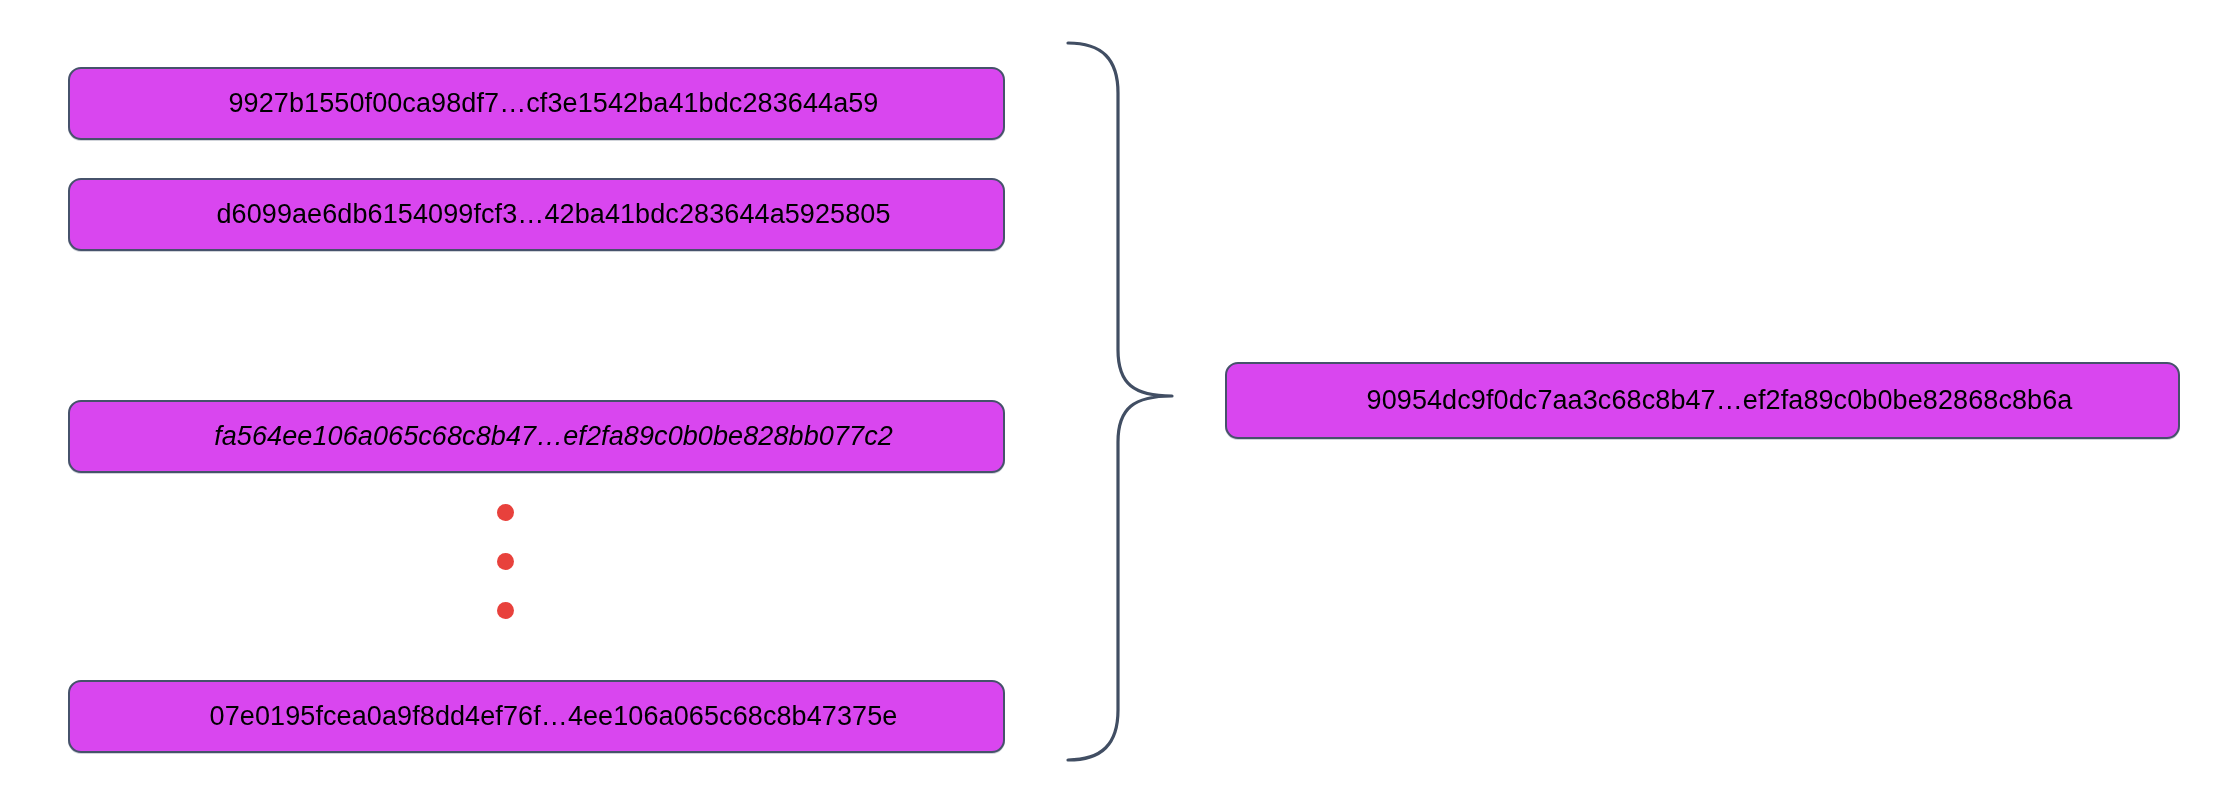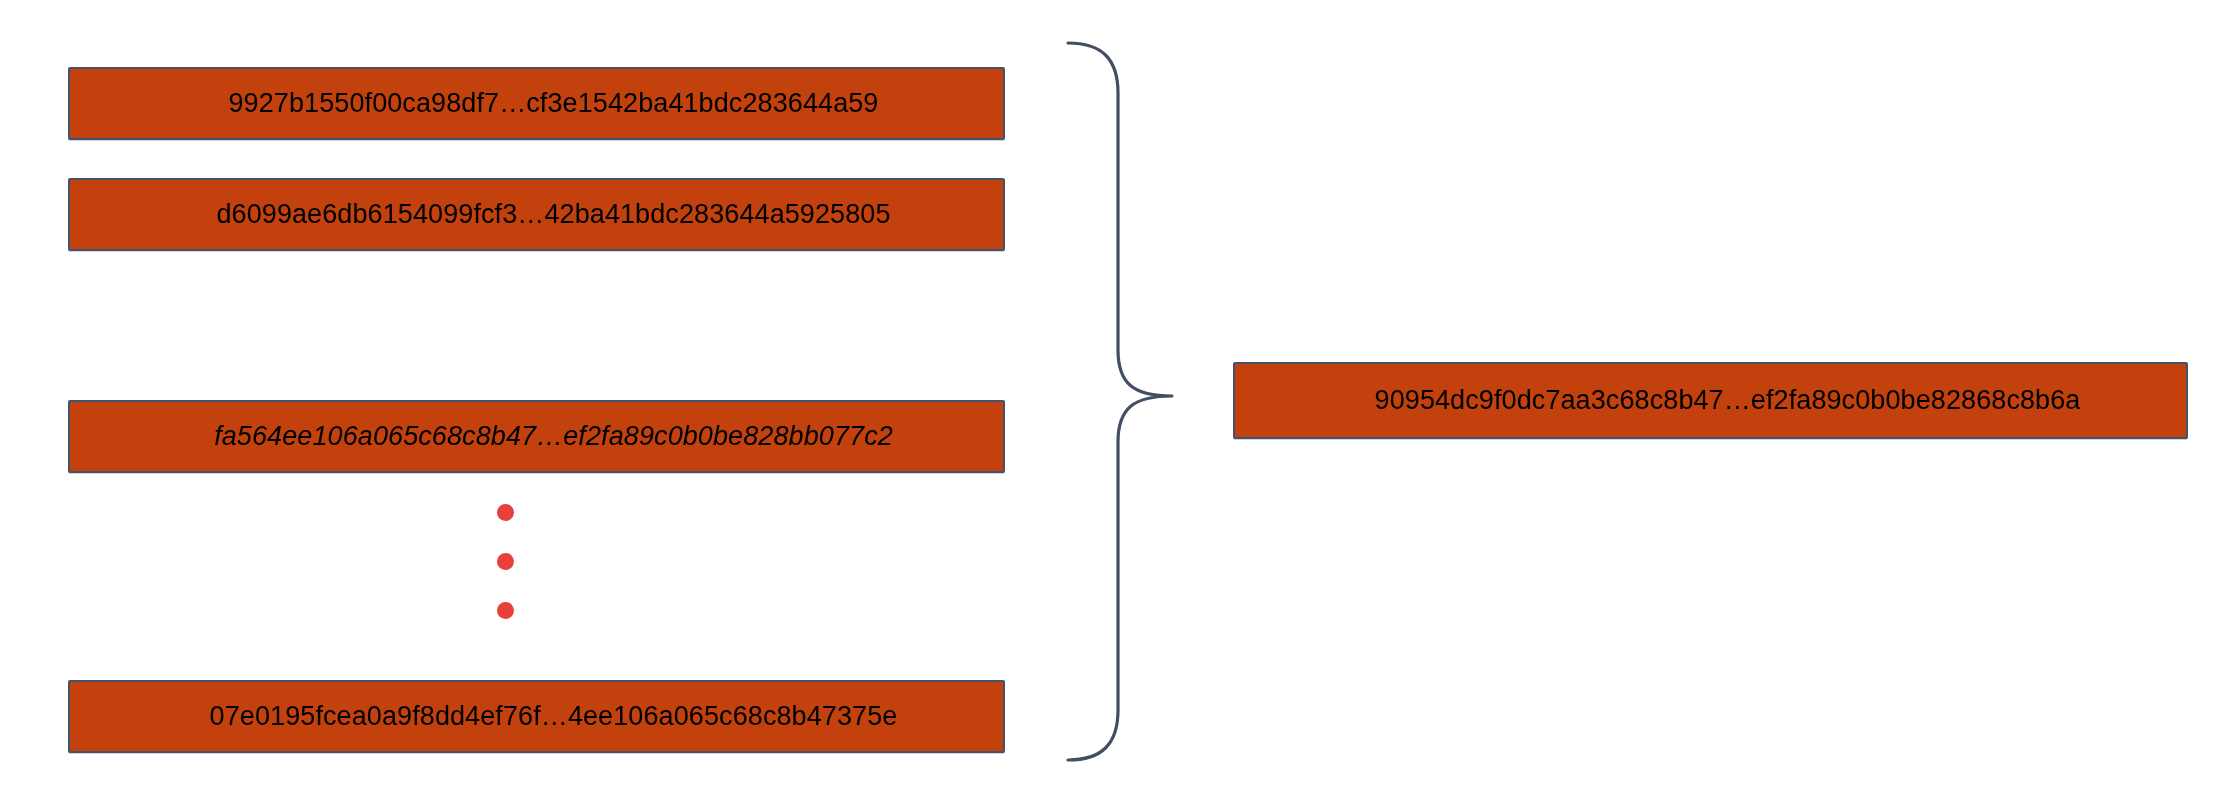--- a/index.html
+++ b/index.html
@@ -18,23 +18,23 @@
     overflow: hidden;
   }
 
   
   .hash-box {
     position: absolute;
     box-sizing: border-box;
     display: flex;
     align-items: center;
     justify-content: center;
-    background: #c2410c;
+    background: #d946ef;
     border: 2.5px solid #46526B;
-    border-radius: 2px;
+    border-radius: 13px;
     box-shadow: 0 1px 0 rgba(70,82,107,0.25);
     padding-left: 34px;
   }
   .hash-text {
     font-family: "Liberation Sans", sans-serif;
     font-size: 27px;
     line-height: 1;
     color: #000000;
     white-space: nowrap;
     letter-spacing: 0.1px;
@@ -51,21 +51,20 @@
   .ib2 { top: 289px; }
   .ib3 { top: 400px; font-style: italic; }
   .ib4 { top: 680px; }
 
   
   .output-box {
     left: 1225px;
     top: 362px;
     width: 955px;
     height: 77px;
-    margin-left: 8px;
   }
 
   
   .dots {
     position: absolute;
     left: 497px;
     top: 504px;
     width: 18px;
     height: 122px;
   }

